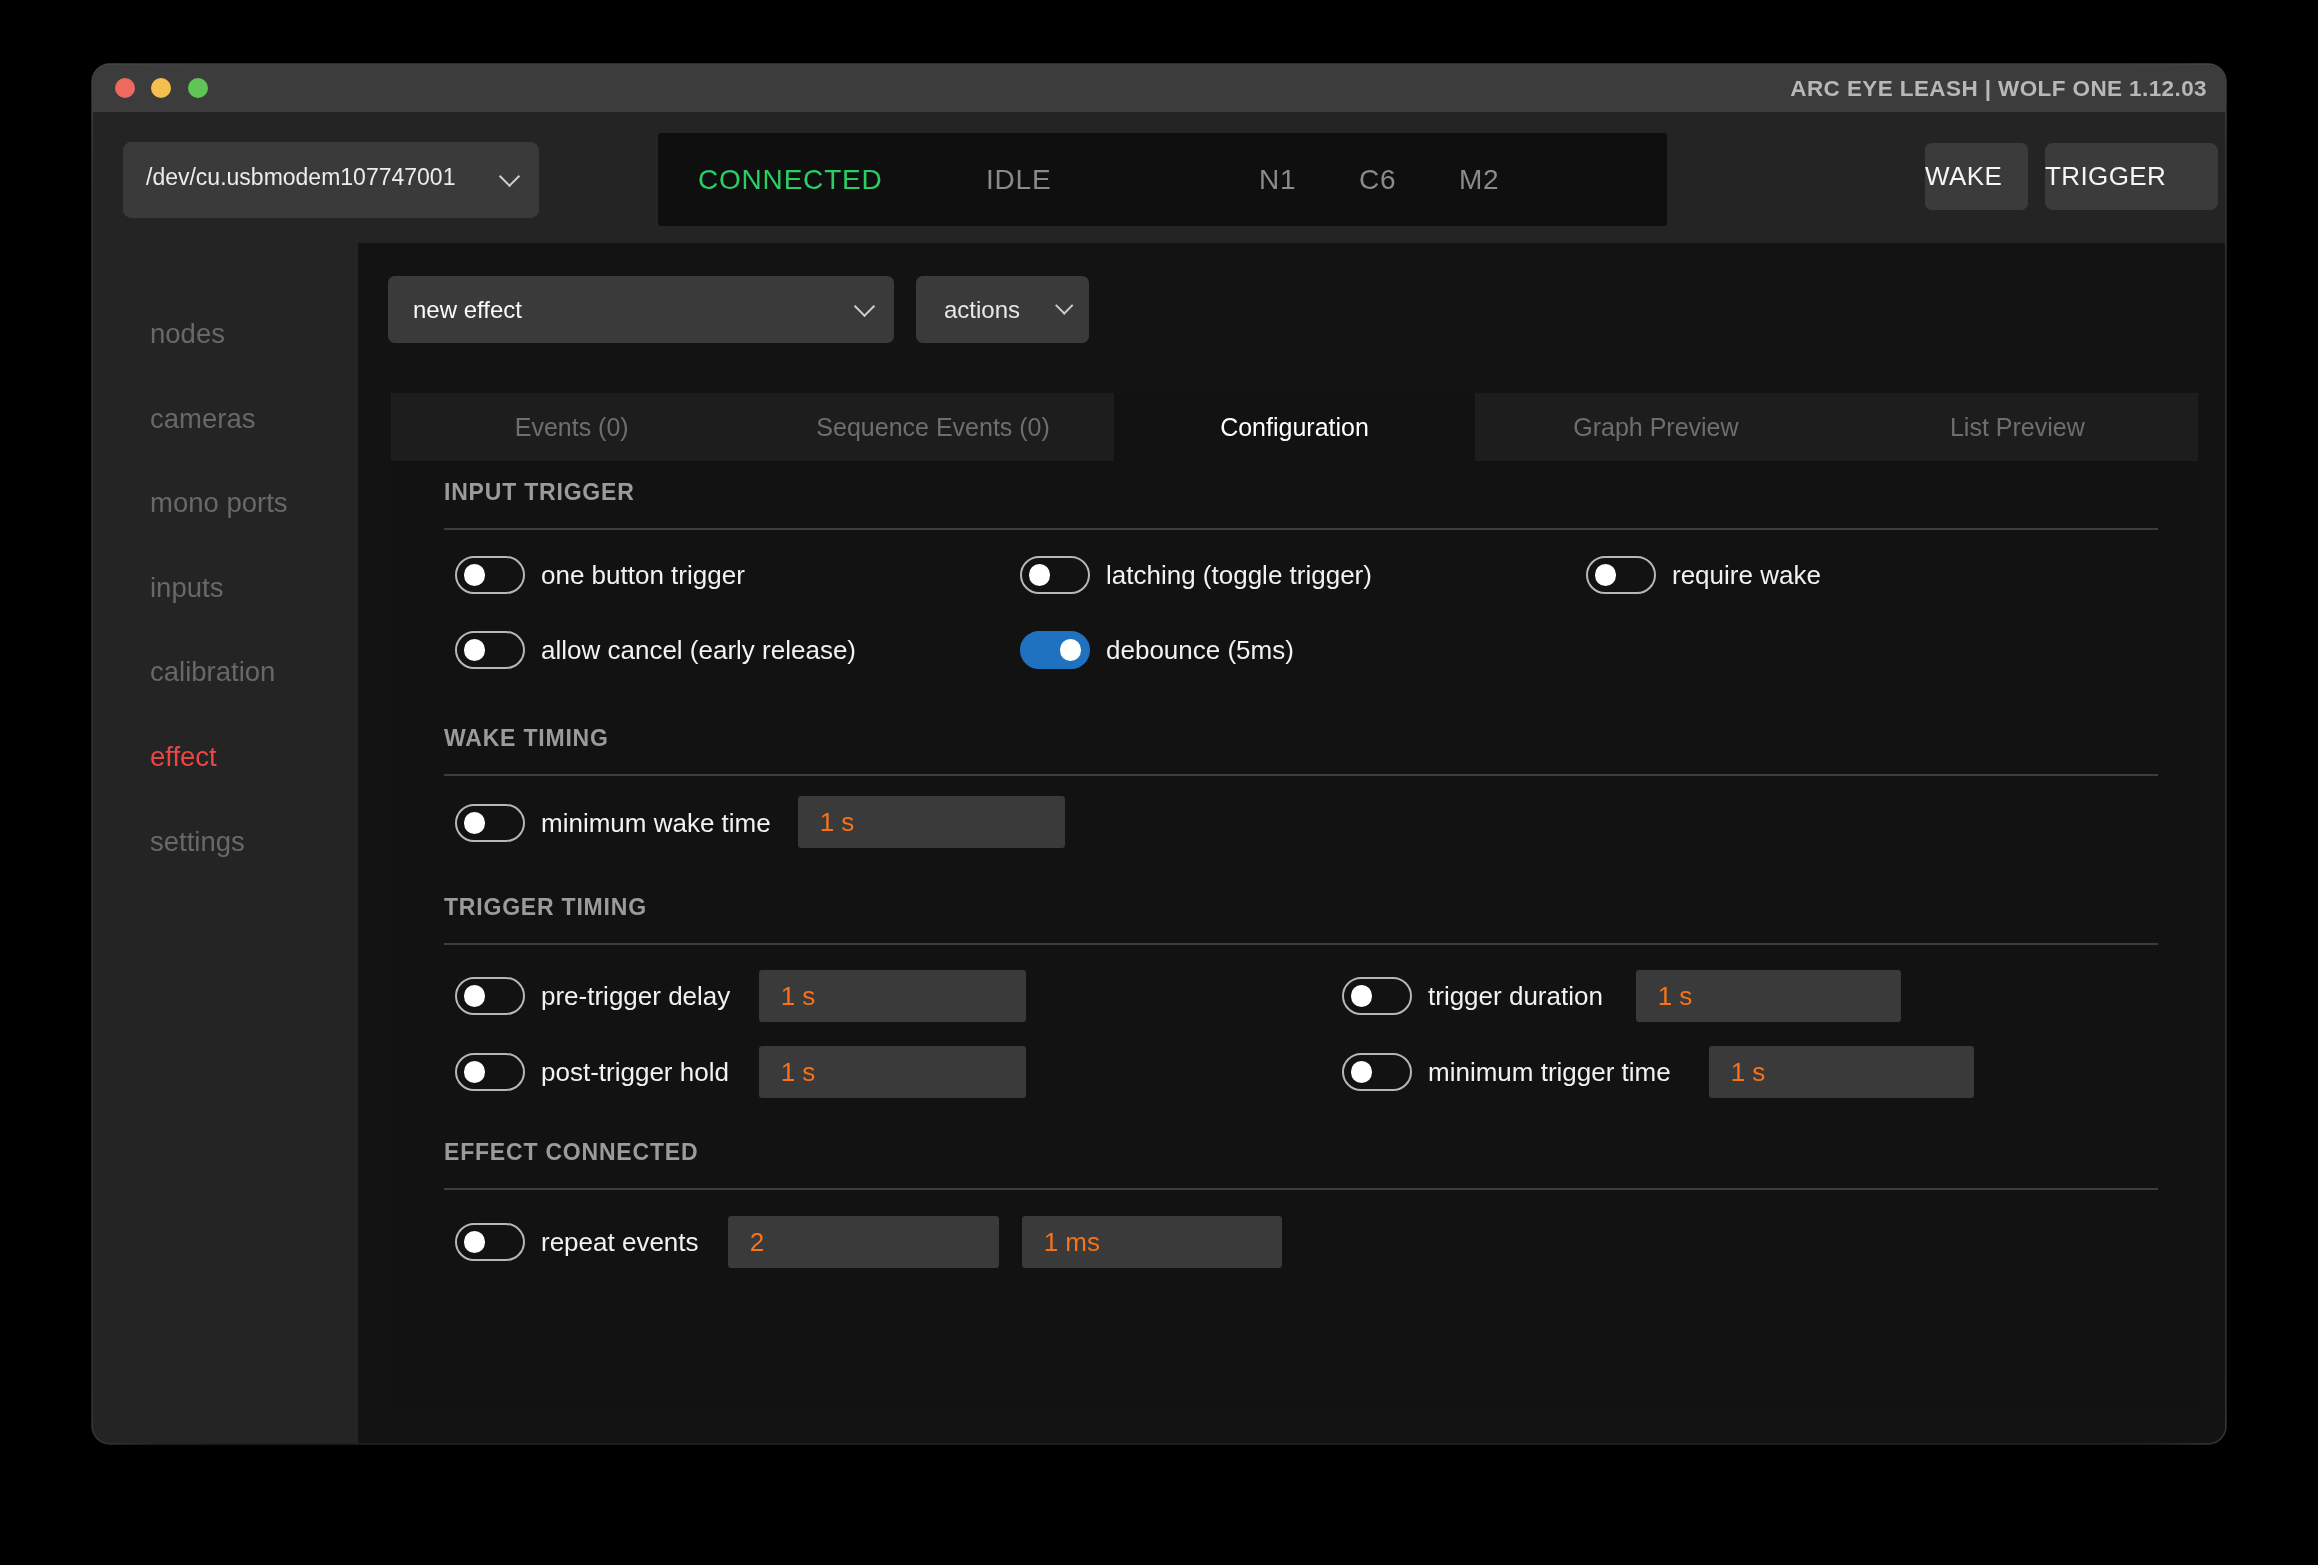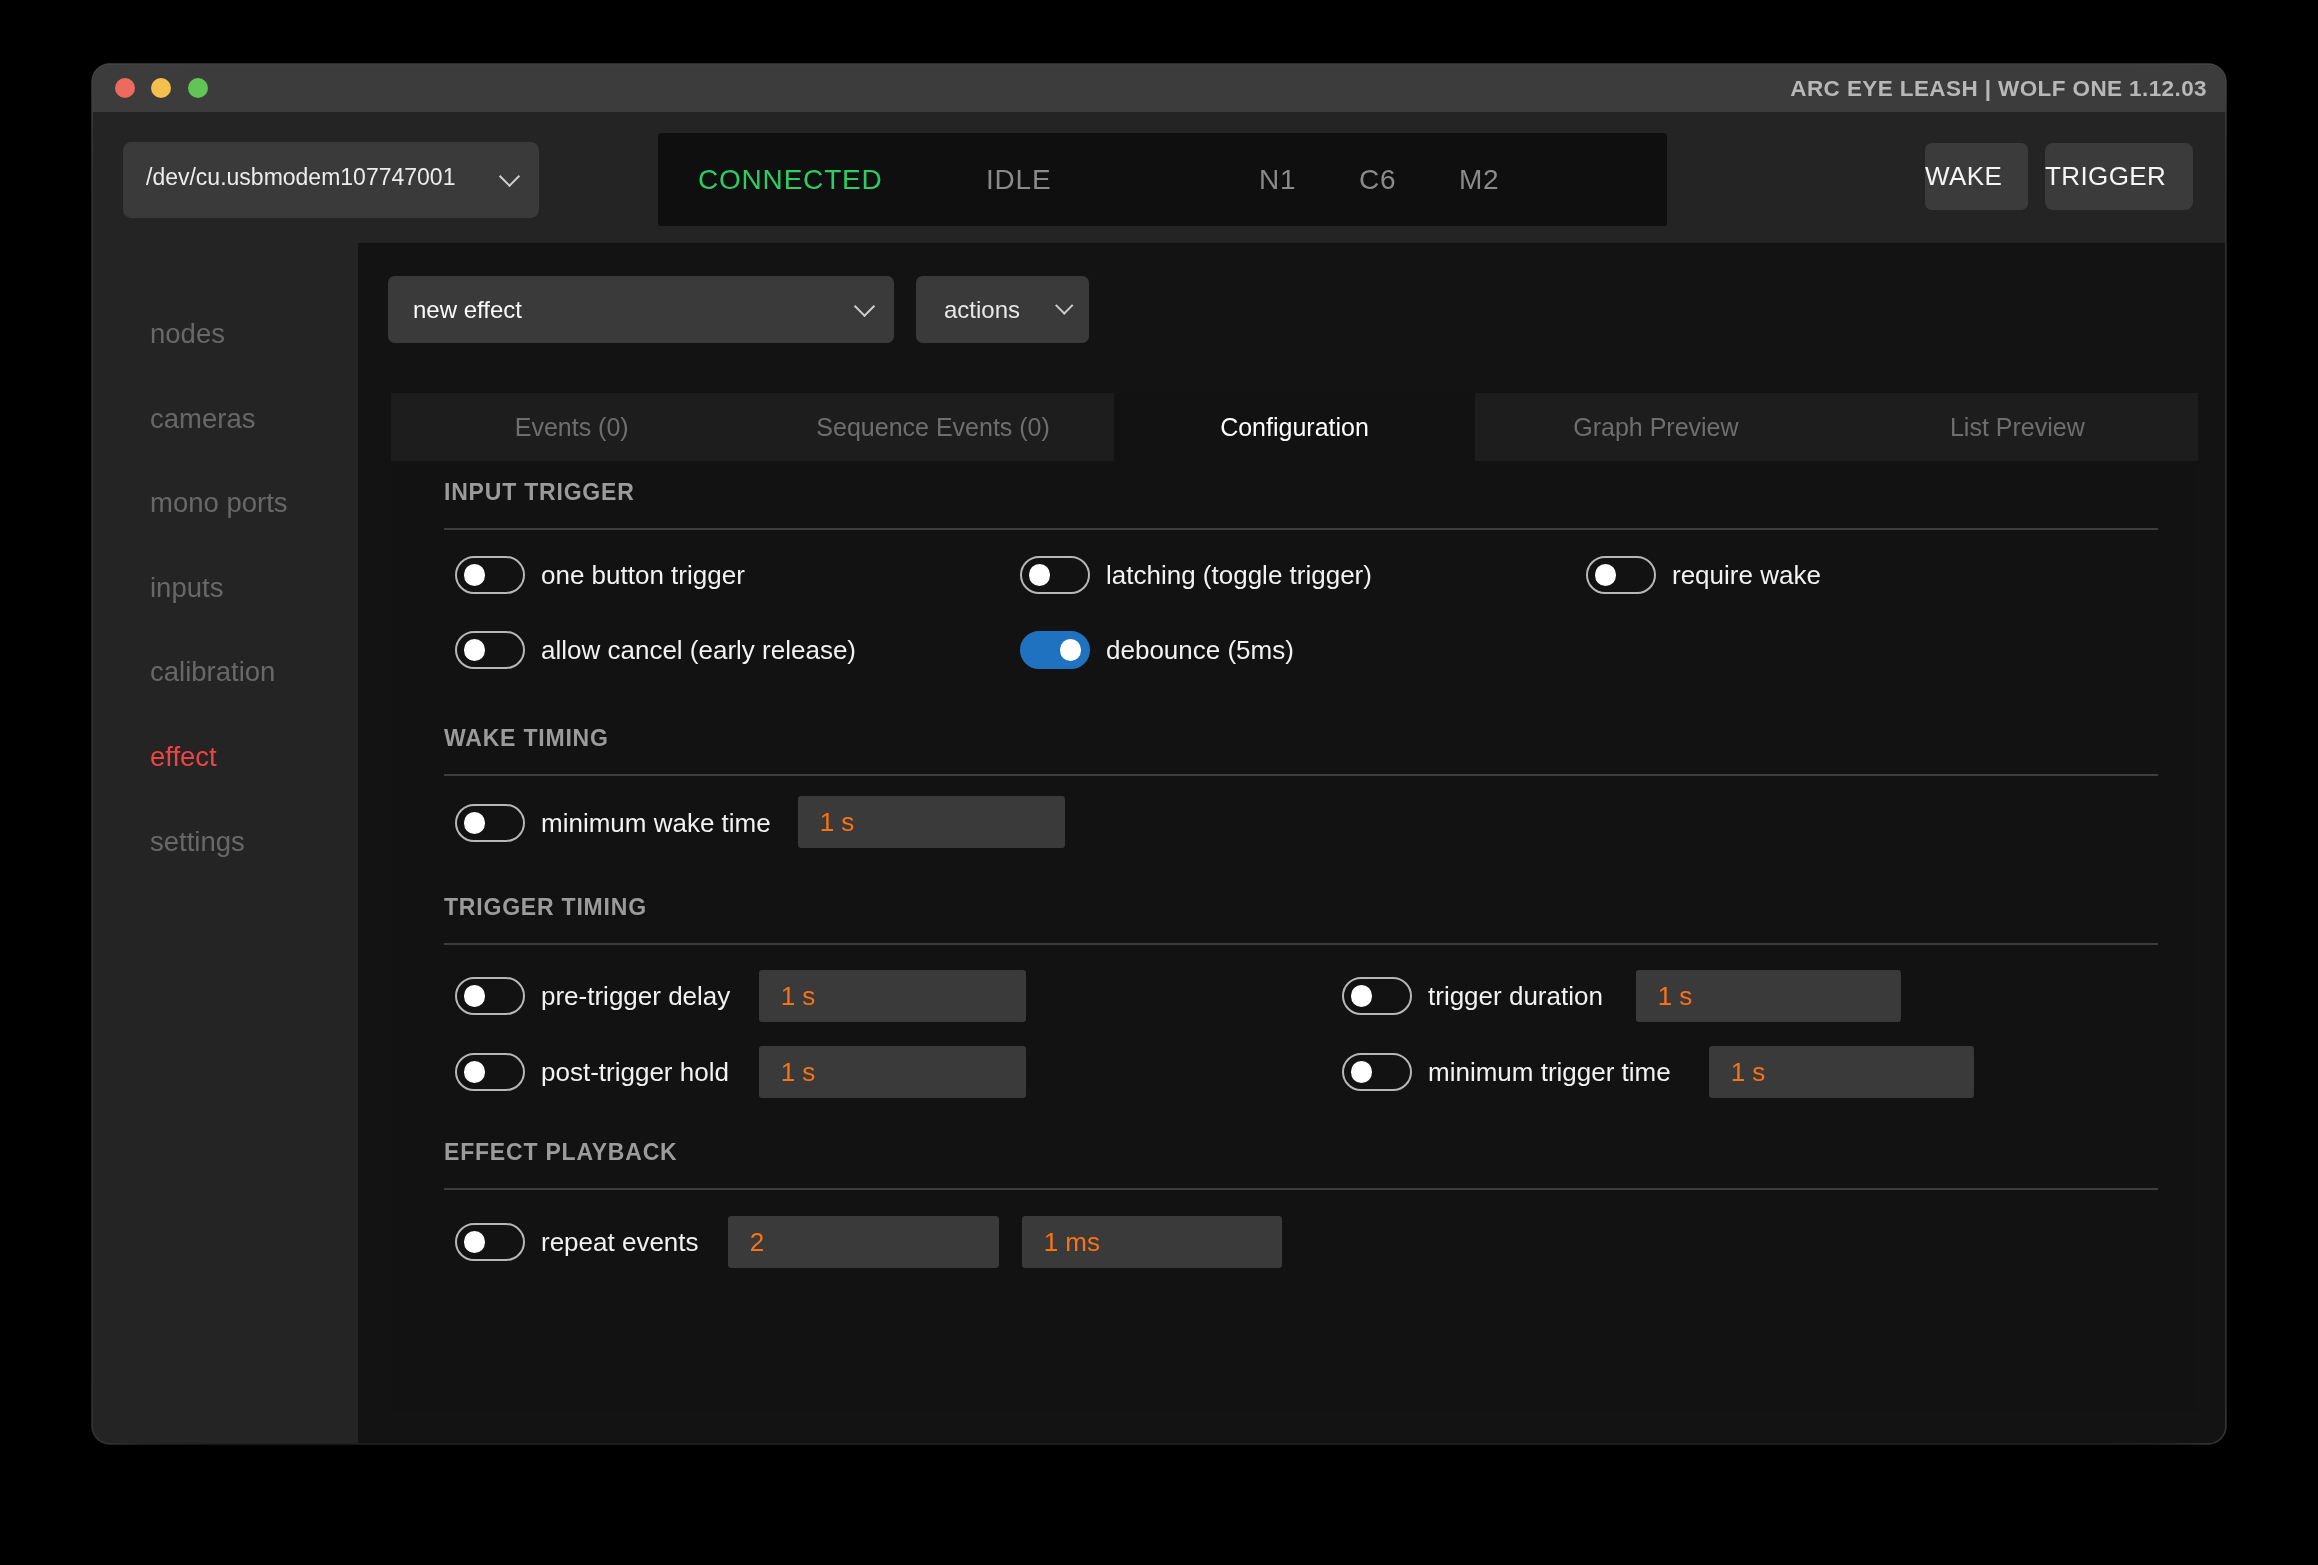--- a/index.html
+++ b/index.html
@@ -31,21 +31,21 @@
   .status-item { position:absolute; top:0; height:93px; line-height:93px; font-size:28px; color:#8a8a8a; letter-spacing:0.8px; }
   .st-connection { left:40px; color:#2bcd64; }
   .st-mode { left:328px; }
   .st-n { left:601px; }
   .st-c { left:701px; }
   .st-m { left:801px; }
 
   .hbtn { position:absolute; top:78px; height:67px; background:#3b3b3b; border-radius:6.7px;
     color:#f5f5f5; font-size:26px; line-height:67px; letter-spacing:0.4px; cursor:pointer; }
   .wake-btn { left:1832px; width:103px; }
-  .trigger-btn { left:1952px; width:148px;border-radius:8px; }
+  .trigger-btn { left:1952px; width:173px;border-radius:8px; }
 
   
   .sidebar { position:absolute; left:0; top:178px; width:265px; bottom:0; }
   .side-item { position:absolute; left:57px; height:35px; line-height:35px; font-size:27.5px; color:#686868; cursor:pointer; }
   .side-item.active { color:#ef4444; }
 
   
   .main { position:absolute; left:265px; top:178px; right:0; bottom:0; background:#131313; }
 
   .effect-select { left:30px; top:33px; width:506px; height:67px; font-size:24px; line-height:67px; padding-left:25px; border-radius:6.7px; color:#fafafa; }
@@ -189,21 +189,21 @@
         </div>
       <div class="tlabel" style="left:150px; top:592px">post-trigger hold</div>
       <input class="tinput" style="left: 368px; top: 585px; width: 267px;" value="1 s">
 
       <div class="toggle" style="left:951px; top:592px">
           <span class="knob"></span>
         </div>
       <div class="tlabel" style="left:1037px; top:592px">minimum trigger time</div>
       <input class="tinput" style="left: 1318px; top: 585px; width: 265px;" value="1 s">
 
-      <div class="sec-title" style="top:678px">EFFECT PLAYBACK</div>
+      <div class="sec-title" style="top:678px">EFFECT CONNECTED</div>
       <div class="divider" style="top:727px"></div>
 
       <div class="toggle" style="left:64px; top:762px">
           <span class="knob"></span>
         </div>
       <div class="tlabel" style="left:150px; top:762px">repeat events</div>
       <input class="tinput" style="left: 337px; top: 755px; width: 271px;" value="2">
       <input class="tinput" style="left: 631px; top: 755px; width: 260px;" value="1 ms">
 
     </div>

